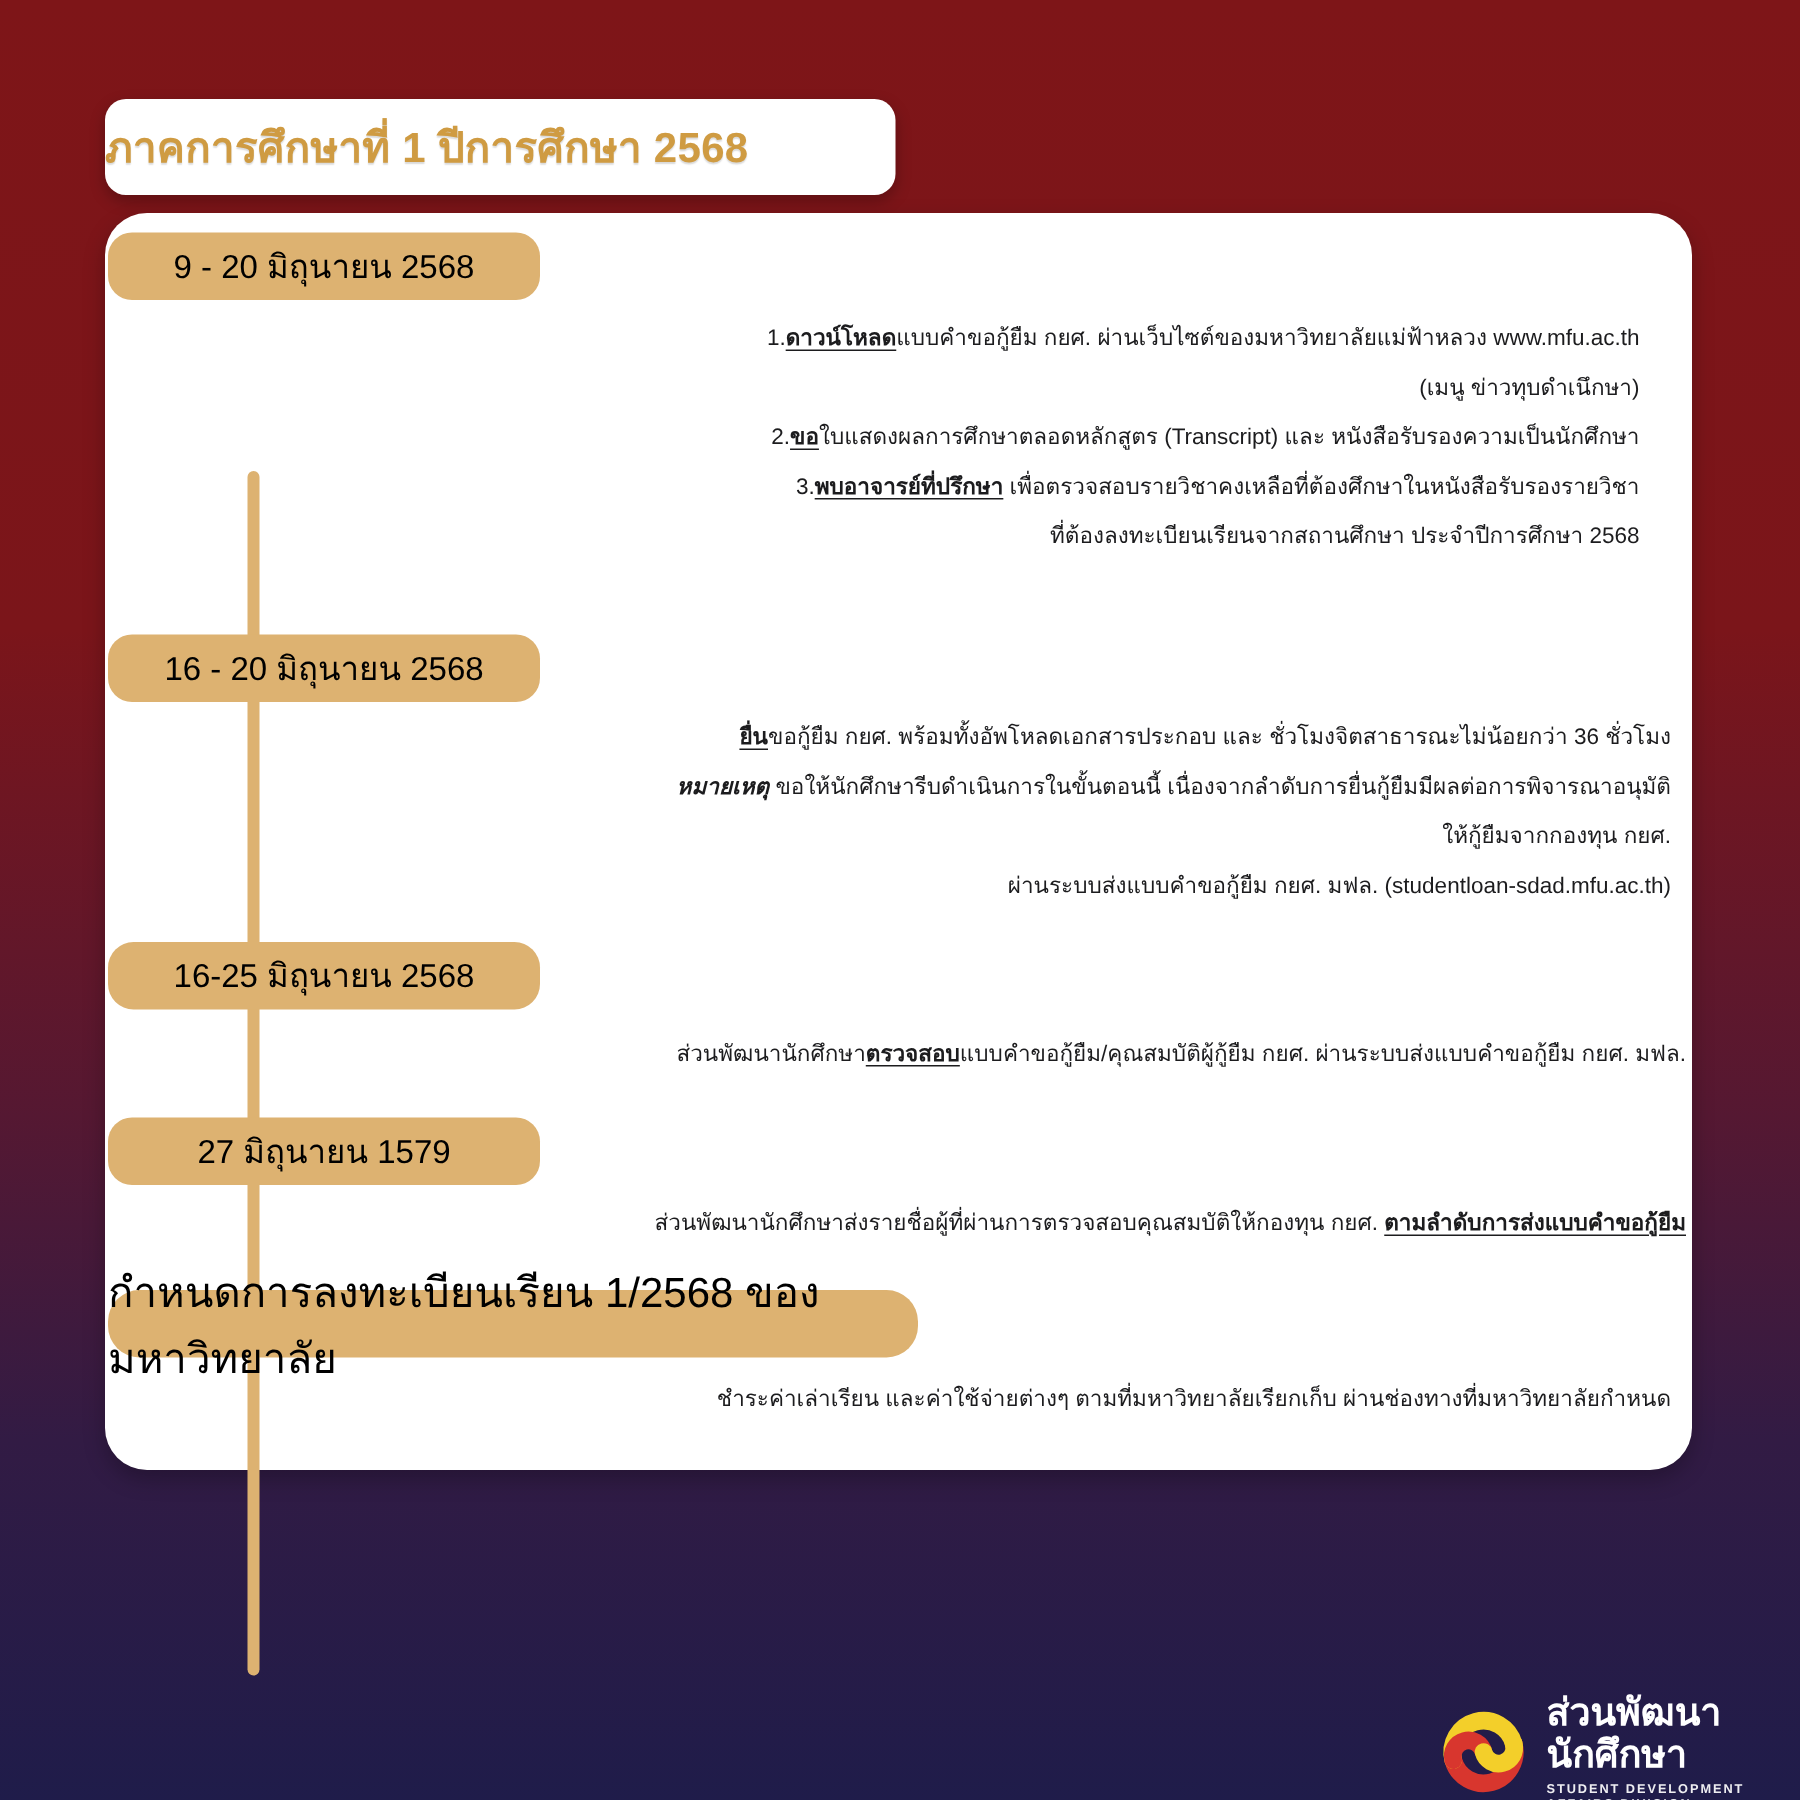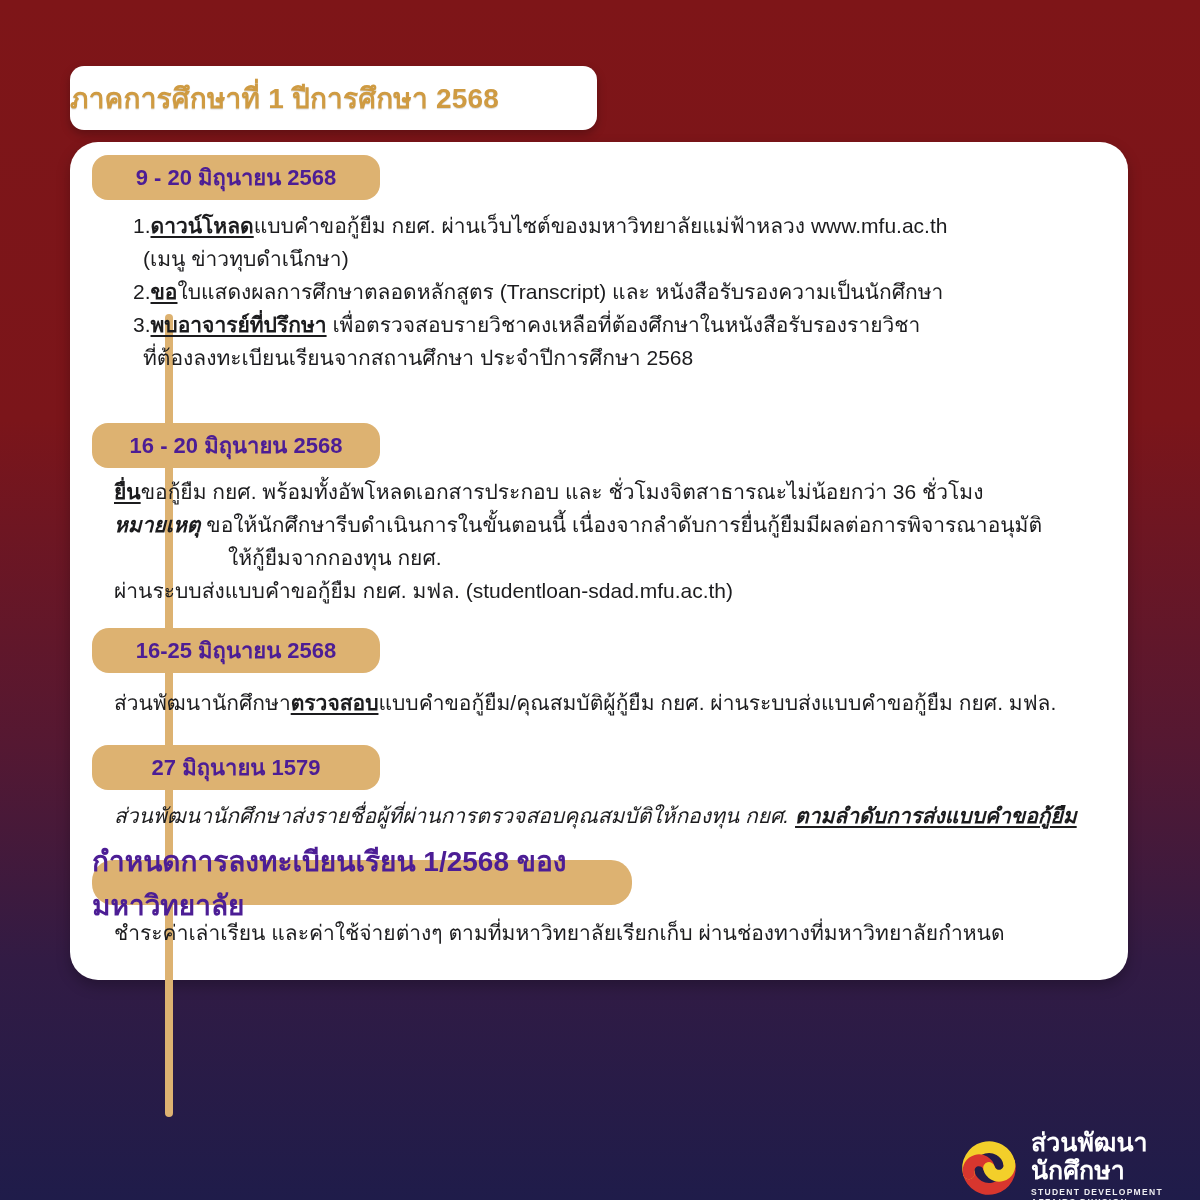--- a/index.html
+++ b/index.html
@@ -27,35 +27,35 @@
     position:absolute;left:70px;top:142px;width:1058px;height:838px;
     background:#ffffff;border-radius:28px;
     box-shadow:0 6px 14px rgba(0,0,0,.25);
   }
   .timeline-line{
     position:absolute;left:95px;top:172px;width:8px;height:803px;
     background:#DDB271;border-radius:4px;
   }
   
   .badge{
-    position:absolute;left:92px;height:45px;background:#DDB271;border-radius:16px;
+    position:absolute;left:72px;height:45px;background:#DDB271;border-radius:16px;
     display:flex;align-items:center;justify-content:center;
-    color:#4c1d95;font-weight:bold;font-size:22px;
+    color:#000000;font-weight:normal;font-size:22px;
   }
   .badge.b1{top:155px;width:288px;}
   .badge.b2{top:423px;width:288px;}
   .badge.b3{top:628px;width:288px;border-radius:17px;}
   .badge.b4{top:745px;width:288px;}
   .badge.b5{top:860px;width:540px;font-size:28px;border-radius:21px;}
   
-  .txt{position:absolute;color:#1C1C1E;font-size:21px;line-height:33px;}
+  .txt{position:absolute;color:#1C1C1E;font-size:15px;line-height:33px;text-align:right;}
   .s1{left:133px;top:209px;width:960px;}
   .s2{left:114px;top:475px;width:1000px;}
   .s3{left:114px;top:686px;width:1010px;}
-  .s4{left:114px;top:799px;width:1010px;font-style:italic;}
+  .s4{left:114px;top:799px;width:1010px;}
   .s5{left:114px;top:916px;width:1000px;}
   .cont{padding-left:10px;}
   .note-cont{padding-left:114px;}
   .bu{font-weight:bold;text-decoration:underline;text-underline-offset:3px;}
   .bi{font-weight:bold;font-style:italic;}
   
   .footer-brand{
     position:absolute;left:960px;top:1128px;
     display:flex;align-items:center;gap:13px;
   }

